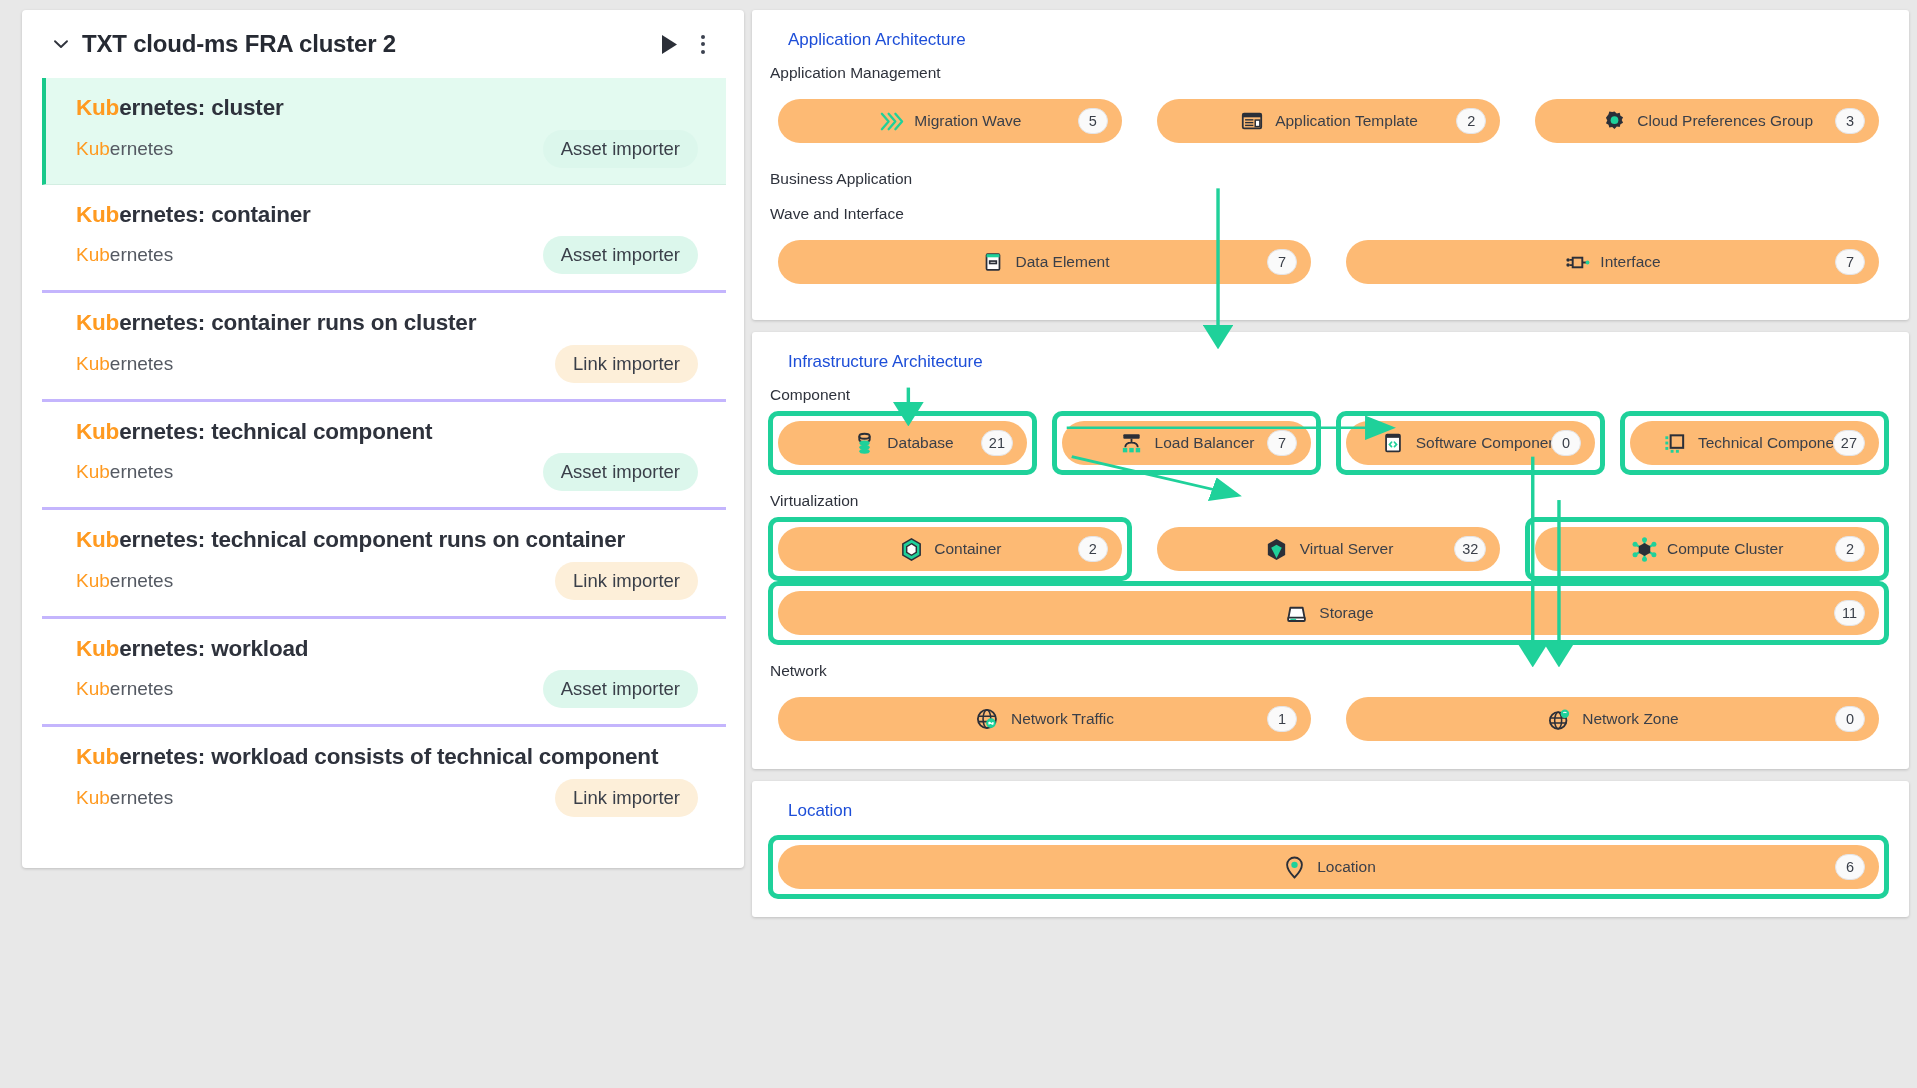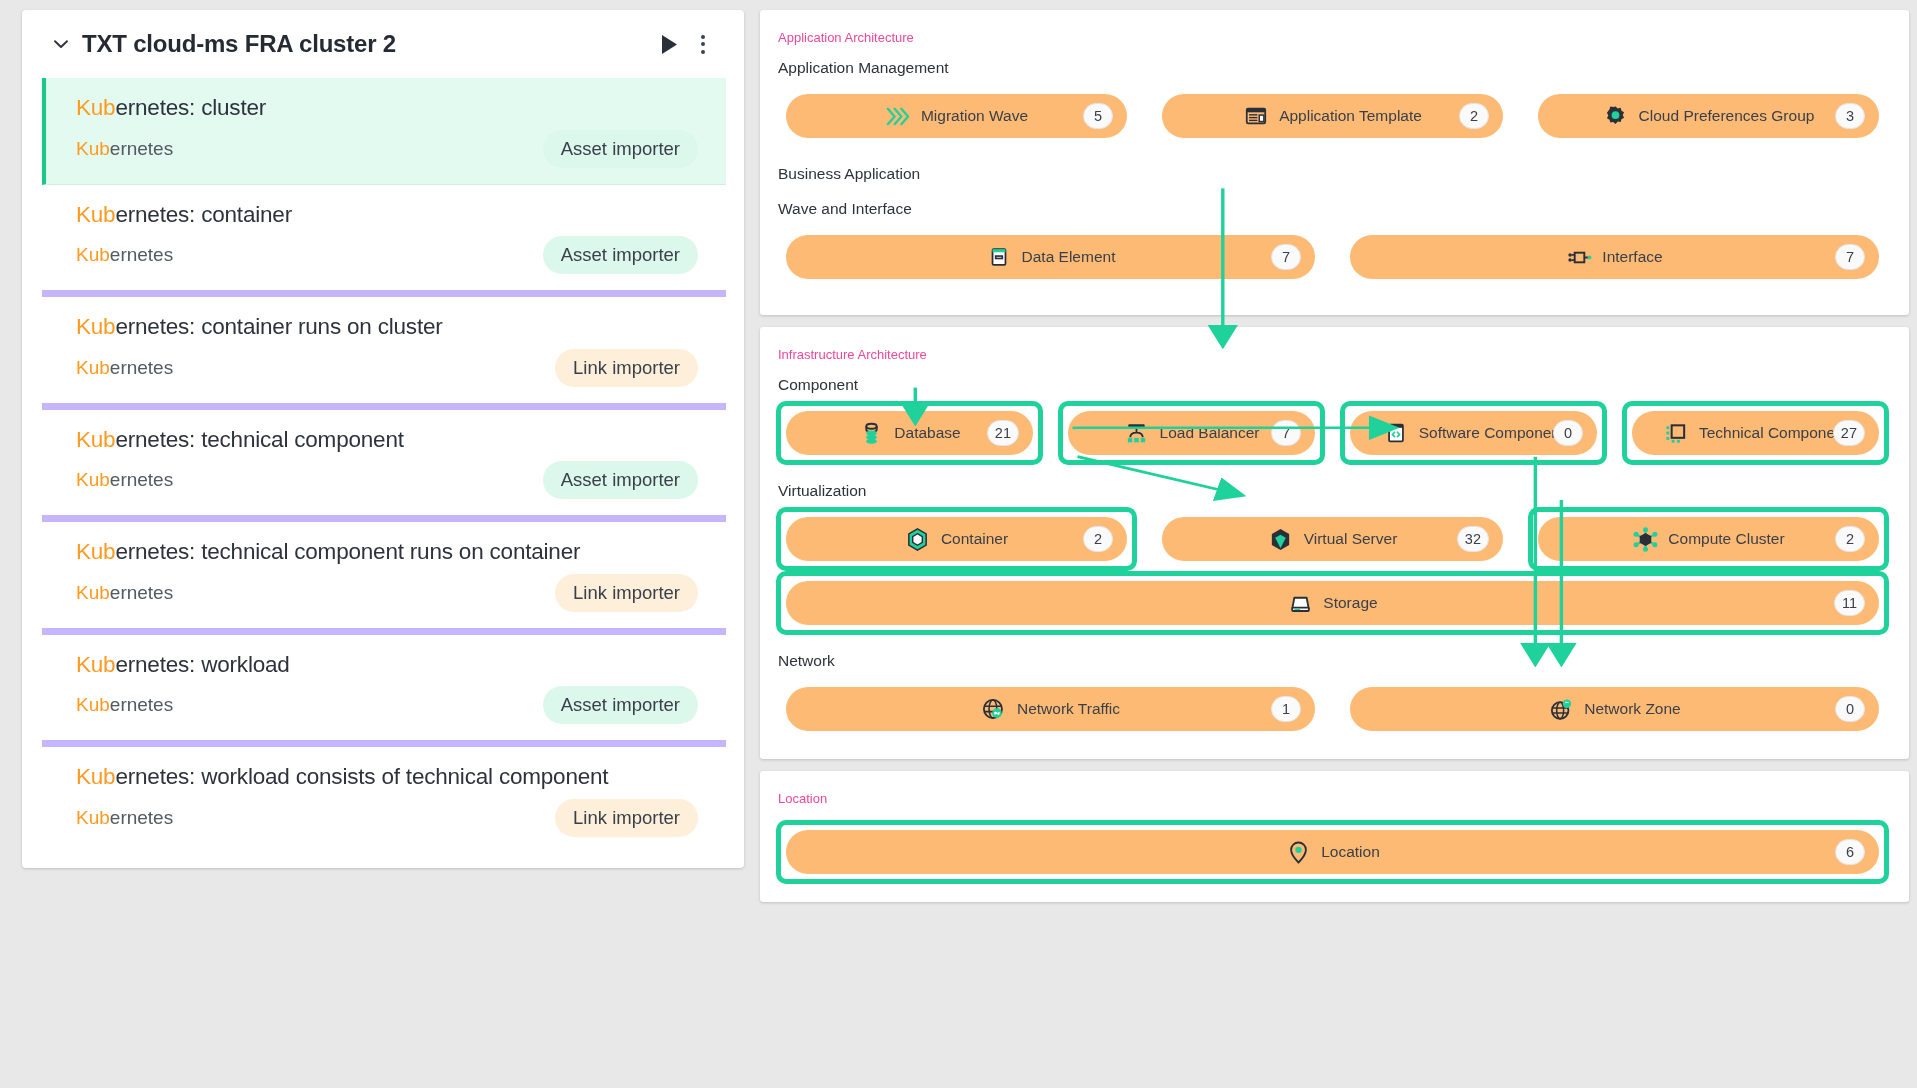--- a/index.html
+++ b/index.html
@@ -2,59 +2,59 @@
 <html><head>
 <meta charset="utf-8">
 <style>
   * { box-sizing: border-box; margin: 0; padding: 0; }
   html, body {
     width: 1917px; height: 1088px;
     background: #e8e8e8;
     font-family: "Liberation Sans", sans-serif;
     overflow: hidden;
   }
-  .app { position: relative; width: 1917px; height: 878px; display: flex; gap: 16px; padding: 10px 8px 10px 22px; }
+  .app { position: relative; width: 1917px; height: 878px; display: flex; gap: 8px; padding: 10px 8px 10px 22px; }
 
   
   .left-panel {
     width: 722px; flex: 0 0 722px; background: #ffffff;
     border-radius: 4px; box-shadow: 0 1px 3px rgba(0,0,0,.18);
     display: flex; flex-direction: column; overflow: hidden;
   }
   .lp-header { display: flex; align-items: center; height: 68px; padding: 0 24px 0 28px; flex: 0 0 68px; }
   .chev { width: 22px; height: 22px; flex: 0 0 22px; margin-right: 10px; display:flex; align-items:center; justify-content:center; }
   .lp-title { font-size: 24px; font-weight: bold; color: #262a33; letter-spacing: -.2px; flex: 1; }
   .hdr-icon { width: 34px; height: 34px; display: flex; align-items: center; justify-content: center; cursor: pointer; }
   .kebab { display:flex; flex-direction:column; gap:3.5px; align-items:center; }
   .kebab i { width: 4px; height: 4px; border-radius: 50%; background: #3c4250; display:block; }
 
   .lp-list { flex: 1; overflow: hidden; padding: 0 0 0 0; }
   .row {
     position: relative; padding: 16px 28px 16px 34px;
-    border-bottom: 7px solid #c4b5fd; margin: 0 18px 0 20px;
+    border-bottom: 3px solid #c4b5fd; margin: 0 18px 0 20px;
   }
   .row:last-child { border-bottom: none; }
   .row.selected {
     background: #e3faf0; border-left: 4px solid #19c98b;
     margin-left: 20px; padding-left: 30px; border-bottom: 1px solid #d3eee2;
   }
-  .row-title { font-size: 22.5px; font-weight: normal; color: #2e323c; line-height: 1.27; letter-spacing: -.2px; }
+  .row-title { font-size: 22.5px; font-weight: bold; color: #2e323c; line-height: 1.27; letter-spacing: -.2px; }
   .row-title .hl { color: #ff9a20; }
   .row-bottom { display: flex; align-items: center; justify-content: space-between; margin-top: 7px; min-height: 36px; }
   .row-sub { font-size: 19px; color: #545962; }
   .row-sub .hl { color: #ff9a20; }
   .tag { font-size: 18.5px; padding: 8px 18px; border-radius: 20px; color: #3a3f49; white-space: nowrap; }
   .tag.asset { background: #dcf7ec; }
   .tag.link  { background: #fdefd9; }
 
   
   .right-col { flex: 1; display: flex; flex-direction: column; gap: 12px; position: relative; min-width: 0; }
   .card { background: #fff; border-radius: 3px; box-shadow: 0 1px 3px rgba(0,0,0,.18); padding: 18px 20px 18px 16px; position: relative; }
   .card.app-arch { padding-bottom: 26px; }
-  .sec-title { color: #ec4899; font-size: 13px; margin: 2px 0 14px 2px; }
+  .sec-title { color: #1d4ed8; font-size: 17px; margin: 2px 0 14px 20px; }
   .grp-label { font-size: 15.5px; color: #2e323c; margin: 0 0 7px 2px; }
   .grp-label.sp { margin-top: 17px; }
   .grid { display: flex; gap: 15px; }
   .cell { flex: 1; min-width: 0; position: relative; padding: 5px; border-radius: 10px; border: 5px solid transparent; }
   .cell.hi { border-color: #1fd19a; }
   .pill {
     background: #fdba74; border-radius: 24px; height: 44px;
     display: flex; align-items: center; justify-content: center;
     position: relative; padding: 0 14px;
   }

